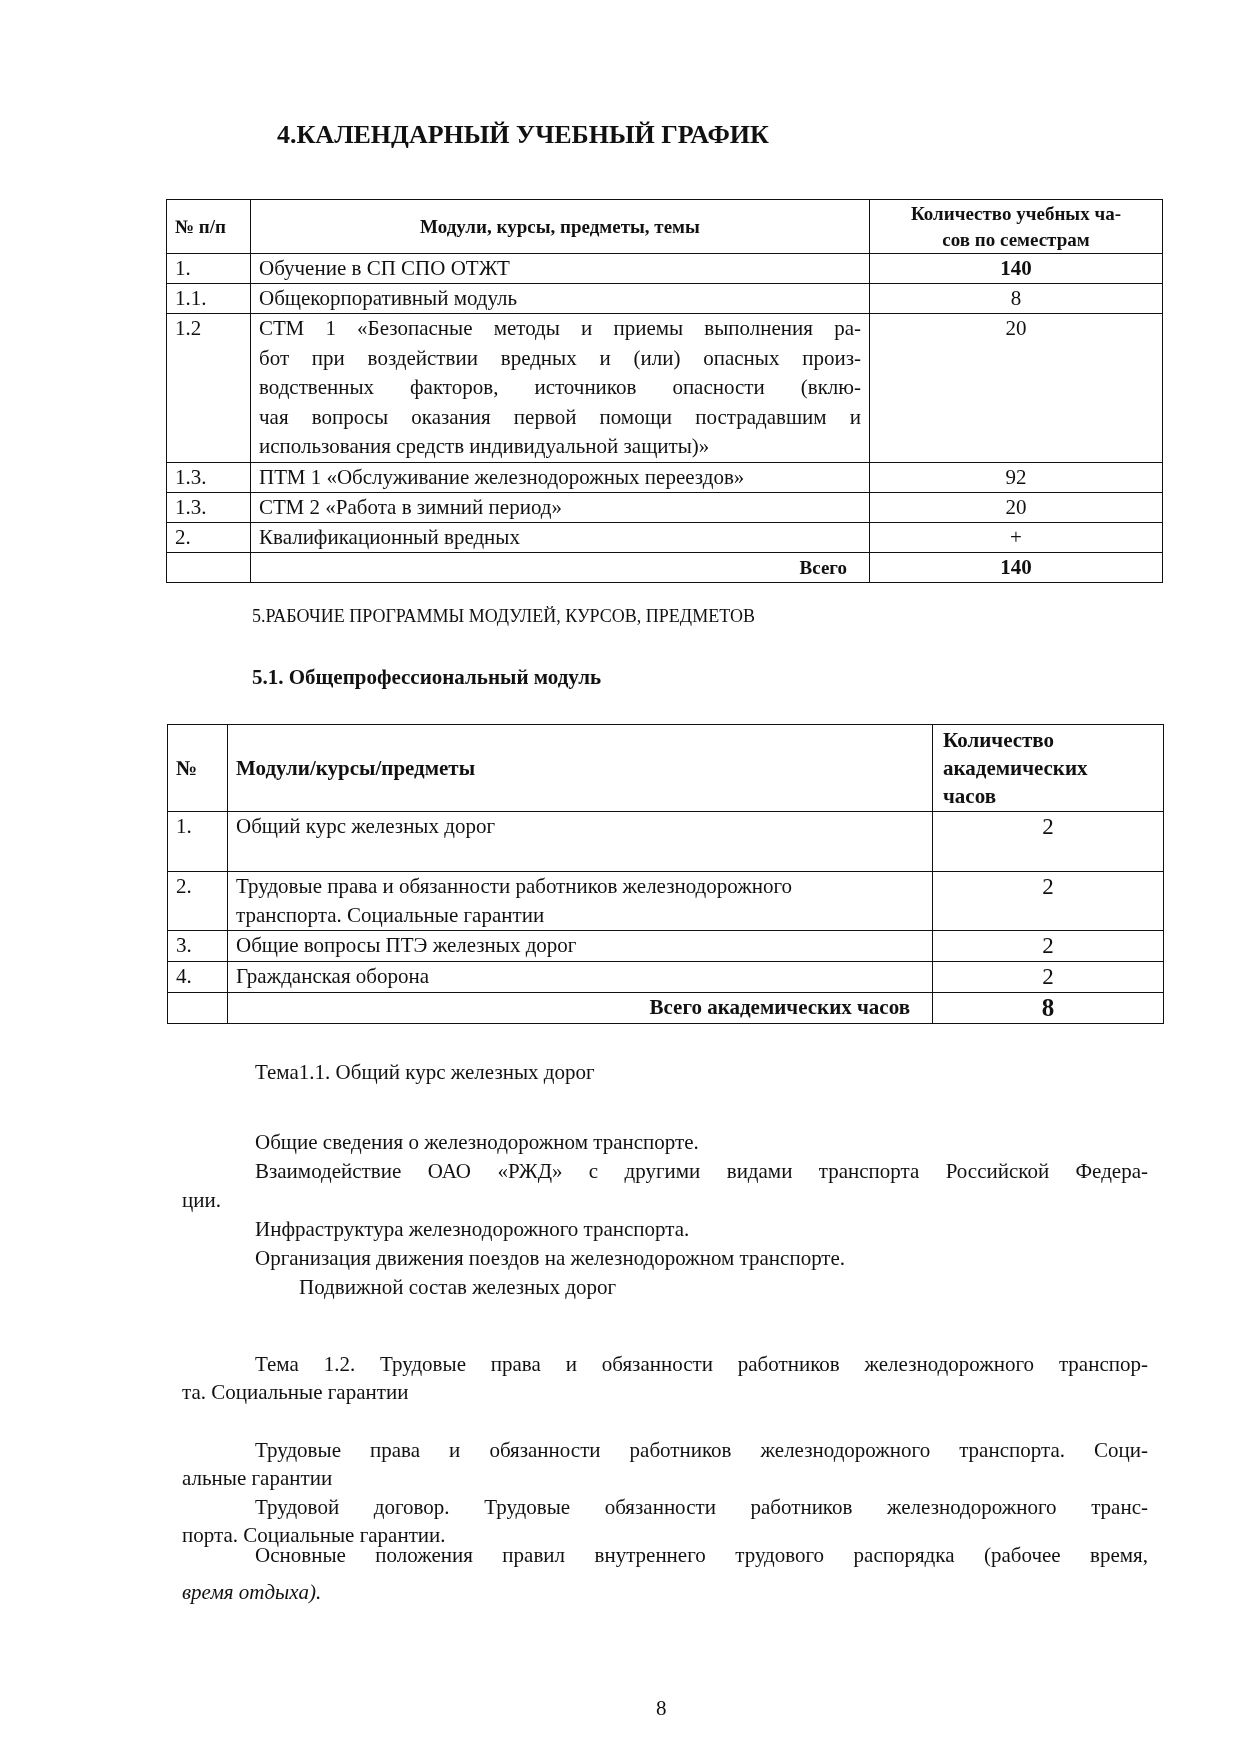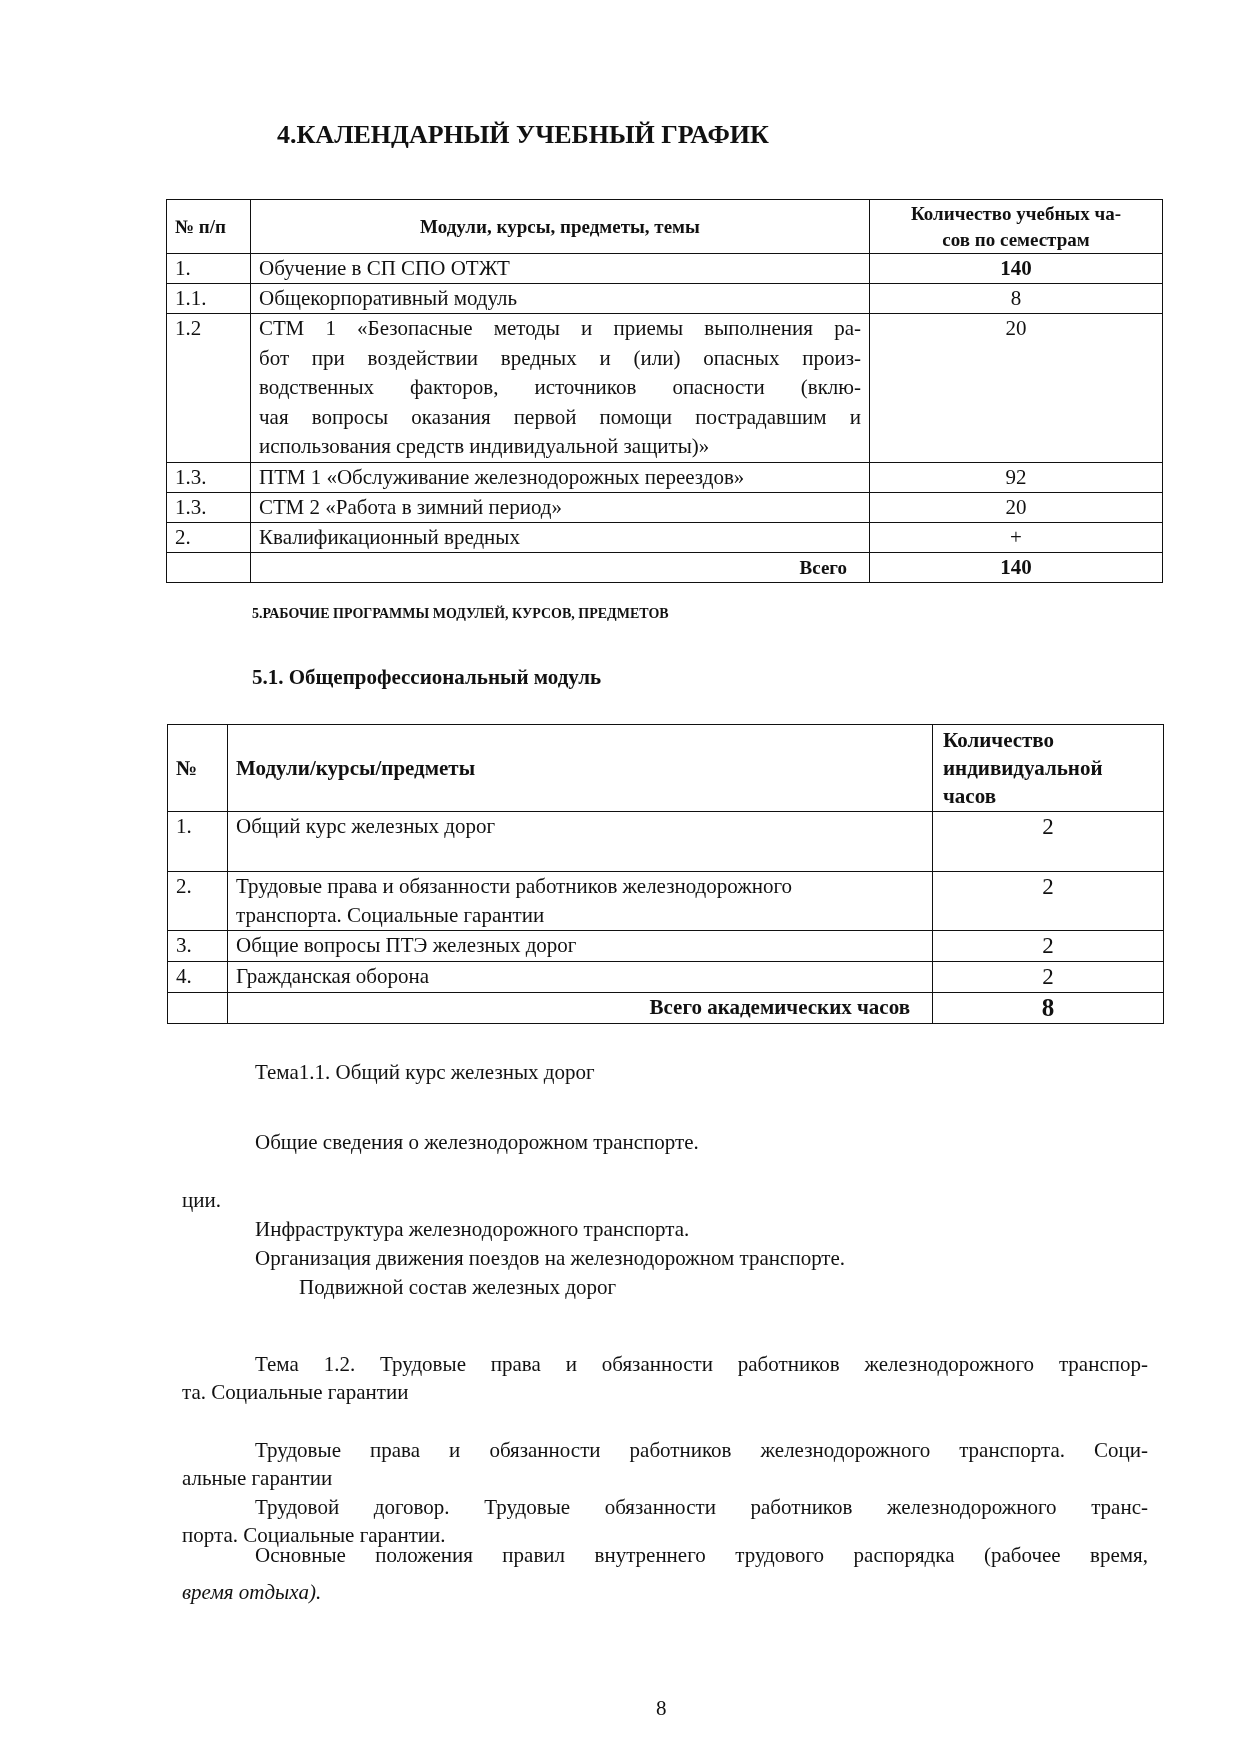--- a/index.html
+++ b/index.html
@@ -1,20 +1,20 @@
 <!DOCTYPE html>
 <html><head>
   <meta charset="utf-8">
   <style>
     html, body { margin: 0; padding: 0; background: #ffffff; }
     body { width: 1241px; height: 1754px; position: relative; overflow: hidden;
            font-family: "Liberation Serif", "DejaVu Serif", serif; color: #111111; }
     .abs { position: absolute; }
     .h1 { font-weight: bold; font-size: 26px; white-space: nowrap; }
-    .h2 { font-weight: bold; font-size: 14px; white-space: nowrap; }
+    .h2 { font-weight: normal; font-size: 18px; white-space: nowrap; }
     .h3 { font-weight: bold; font-size: 21px; white-space: nowrap; }
 
     table.doc { position: absolute; border-collapse: collapse; table-layout: fixed; }
     table.doc td { border: 1.5px solid #111; padding: 0 8px; font-size: 21px; line-height: 29px;
                    vertical-align: top; overflow: hidden; }
     table.doc td.c { text-align: center; }
     table.doc td.r { text-align: right; padding-right: 22px; }
     table.doc td.b { font-weight: bold; }
     table.doc td.hdr { font-weight: bold; font-size: 19px; line-height: 26px; vertical-align: middle; }
     .jline { display: block; text-align: justify; text-align-last: justify; height: 29.5px; line-height: 29.5px; }
@@ -100,21 +100,21 @@
       <col style="width:60px">
       <col style="width:705px">
       <col style="width:231px">
     </colgroup>
   <tbody>
       <tr style="height:87px">
     <td class="hdr" style="font-size:21px;">№</td>
     <td class="hdr" style="font-size:21px;">Модули/курсы/предметы</td>
     <td class="hdr" style="font-size:21px; line-height:28px; padding-left:10px;">
       <div>Количество</div>
-      <div>индивидуальной</div>
+      <div>академических</div>
       <div>часов</div>
     </td>
   </tr>
   <tr style="height:60px">
     <td>1.</td>
     <td>Общий курс железных дорог</td>
     <td class="c" style="font-size:23px;">2</td>
   </tr>
   <tr style="height:58px">
     <td>2.</td>
@@ -139,20 +139,21 @@
     <td class="r b" style="font-size:21px;">Всего академических часов</td>
     <td class="c b" style="font-size:25px;">8</td>
   </tr>
 </tbody>
   </table>
 
 <div class="para" style="left:255px; top:1058px;">Тема1.1. Общий курс железных дорог</div>
 
 <div class="para" style="left:182px; top:1128px; width:966px; height:180px;">
   <div class="pline" style="top:0; left:73px;">Общие сведения о железнодорожном транспорте.</div>
+  <div class="pline j" style="top:29px; left:73px; width:893px;">Взаимодействие ОАО «РЖД» с другими видами транспорта Российской Федера-</div>
   <div class="pline" style="top:58px;">ции.</div>
   <div class="pline" style="top:87px; left:73px;">Инфраструктура железнодорожного транспорта.</div>
   <div class="pline" style="top:116px; left:73px;">Организация движения поездов на железнодорожном транспорте.</div>
   <div class="pline" style="top:145px; left:73px;margin-left:44px;">Подвижной состав железных дорог</div>
 </div>
 
 <div class="para" style="left:182px; top:1350px; width:966px; height:60px;">
   <div class="pline j" style="top:0; left:73px; width:893px;">Тема 1.2. Трудовые права и обязанности работников железнодорожного транспор-</div>
   <div class="pline" style="top:28px;">та. Социальные гарантии</div>
 </div>

